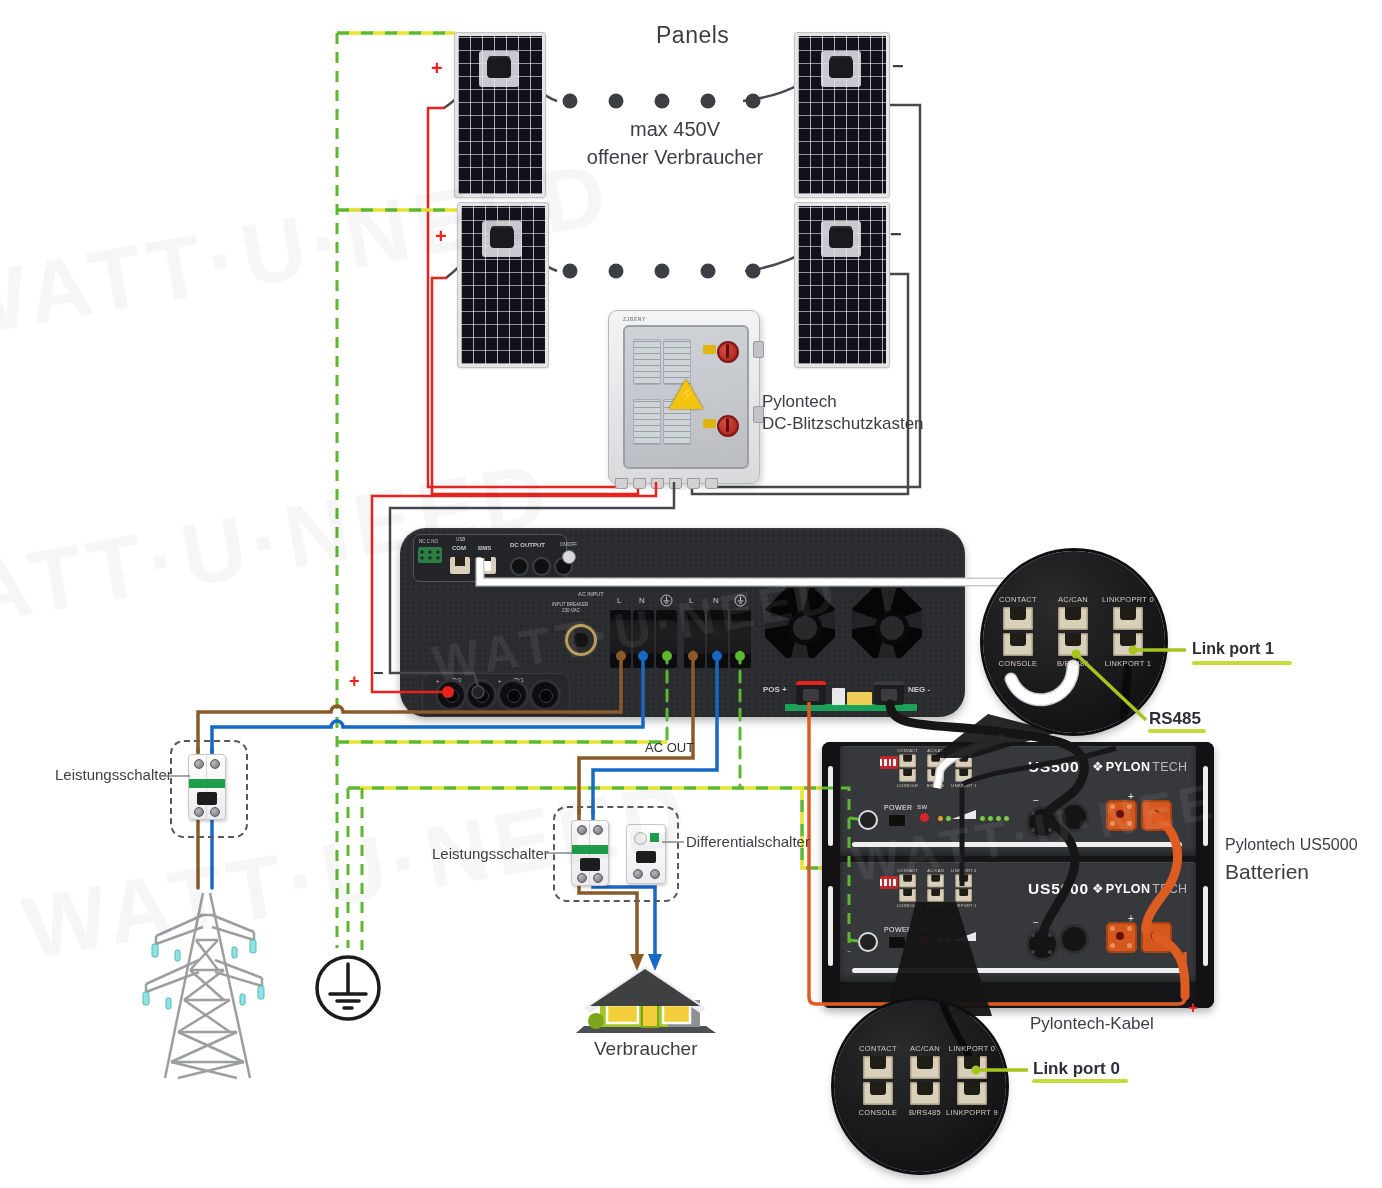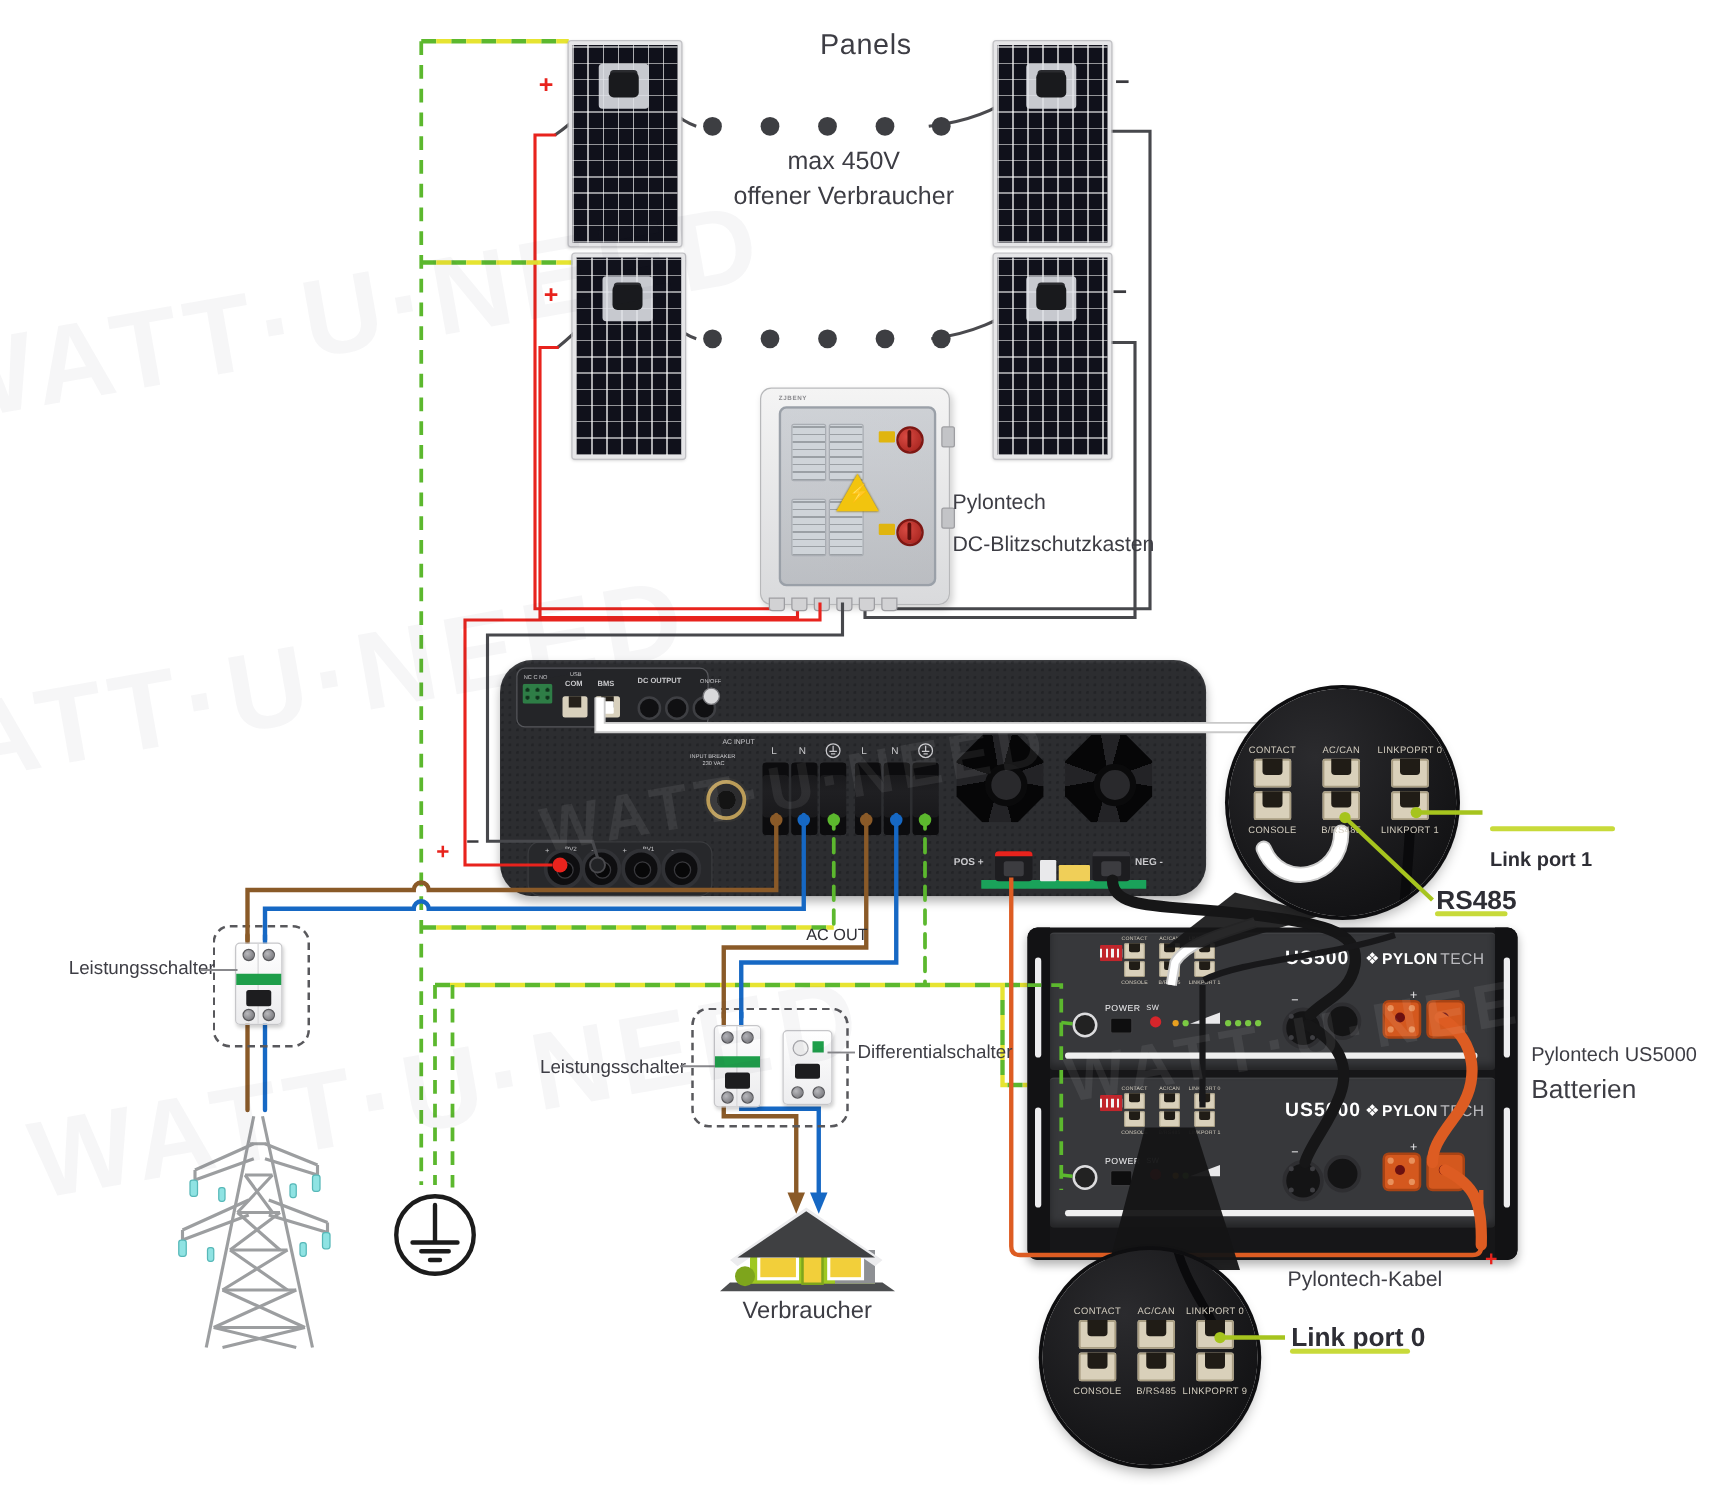--- a/index.html
+++ b/index.html
@@ -9,21 +9,21 @@
   svg.layer{position:absolute;left:0;top:0;pointer-events:none;}
   .z1{z-index:1}.z2{z-index:2}.z3{z-index:3}.z4{z-index:4}.z5{z-index:5}.z6{z-index:6}
 
   
   .lbl{position:absolute;white-space:nowrap;color:#3d3d44;}
   .big{font-size:23px;letter-spacing:.5px;}
   .note{font-size:20px;text-align:center;}
   .mid{font-size:17px;}
   .sm{font-size:15px;}
   .bold{font-weight:normal;}
-  .callout{font-size:21px;font-weight:bold;color:#2e2e35;}
+  .callout{font-size:17px;font-weight:bold;color:#2e2e35;}
   .underline{position:absolute;height:3.5px;background:#c8da3a;border-radius:2px;}
   .pm{font-size:20px;font-weight:bold;}
   .red{color:#e8231d;}
   .dark{color:#3a3a3e;}
 
   
   .panel{position:absolute;width:84px;height:158px;background:#10111b;border:3px solid #e6e6e8;
     outline:1px solid #c2c2c6;border-radius:2px;
     background-image:
       repeating-linear-gradient(90deg, rgba(255,255,255,.65) 0 1px, transparent 1px 12px),
@@ -287,21 +287,21 @@
     <div class="hinge" style="top:30px;"></div>
     <div class="hinge" style="top:95px;"></div>
   </div>
   <div class="dcport z2" style="left:615px;"></div>
   <div class="dcport z2" style="left:633px;"></div>
   <div class="dcport z2" style="left:651px;"></div>
   <div class="dcport z2" style="left:669px;"></div>
   <div class="dcport z2" style="left:687px;"></div>
   <div class="dcport z2" style="left:705px;"></div>
   <div class="lbl mid z5" style="left:762px;top:392px;">Pylontech</div>
-  <div class="lbl mid z5" style="left:762px;top:426px;">DC-Blitzschutzkasten</div>
+  <div class="lbl mid z5" style="left:762px;top:414px;">DC-Blitzschutzkasten</div>
 
   <div class="inverter z2">
     <div class="istrip">
       <div class="tinyl" style="left:5px;top:4px;font-size:4.5px;">NC C NO</div>
       <div class="greenblk" style="left:4px;top:12px;"></div>
       <div class="tinyl" style="left:42px;top:2px;font-size:4.5px;">USB</div>
       <div class="tinyl" style="left:38px;top:10px;font-size:6px;font-weight:bold;">COM</div>
       <div class="rjs" style="left:36px;top:22px;"></div>
       <div class="tinyl" style="left:64px;top:10px;font-size:6px;font-weight:bold;">BMS</div>
       <div class="rjs" style="left:62px;top:22px;"></div>
@@ -627,21 +627,21 @@
     <line x1="1133" y1="650" x2="1186" y2="650" stroke="#a6c41e" stroke-width="3.5"></line>
     <circle cx="1133" cy="650" r="4.5" fill="#a6c41e"></circle>
     <line x1="1076" y1="654" x2="1146" y2="720" stroke="#a6c41e" stroke-width="3.5"></line>
     <circle cx="1076" cy="654" r="4.5" fill="#a6c41e"></circle>
     <line x1="976" y1="1070" x2="1028" y2="1070" stroke="#a6c41e" stroke-width="3.5"></line>
     <circle cx="976" cy="1070" r="4.5" fill="#a6c41e"></circle>
     <line x1="160" y1="776" x2="190" y2="776" stroke="#88888c" stroke-width="1.5"></line>
     <line x1="544" y1="853" x2="572" y2="853" stroke="#88888c" stroke-width="1.5"></line>
     <line x1="662" y1="842" x2="684" y2="842" stroke="#88888c" stroke-width="1.5"></line>
   </svg>
-  <div class="lbl callout z5" style="left:1192px;top:640px;font-size:16px;margin-top:40px;">Link port 1</div>
+  <div class="lbl callout z5" style="left:1192px;top:640px;font-size:16px;">Link port 1</div>
   <div class="underline z5" style="left:1192px;top:661px;width:100px;"></div>
   <div class="lbl callout z5" style="left:1149px;top:709px;">RS485</div>
   <div class="underline z5" style="left:1148px;top:729px;width:58px;"></div>
   <div class="lbl callout z5" style="left:1033px;top:1059px;">Link port 0</div>
   <div class="underline z5" style="left:1032px;top:1079px;width:96px;"></div>
 
   <div class="z6" style="position:absolute;inset:0;pointer-events:none;">
     <div class="wm wmd" style="left:-60px;top:200px;"><span>WATT·U·NEED</span></div>
     <div class="wm wmd" style="left:-120px;top:500px;"><span>WATT·U·NEED</span></div>
     <div class="wm wmd" style="left:20px;top:820px;"><span>WATT·U·NEED</span></div>

